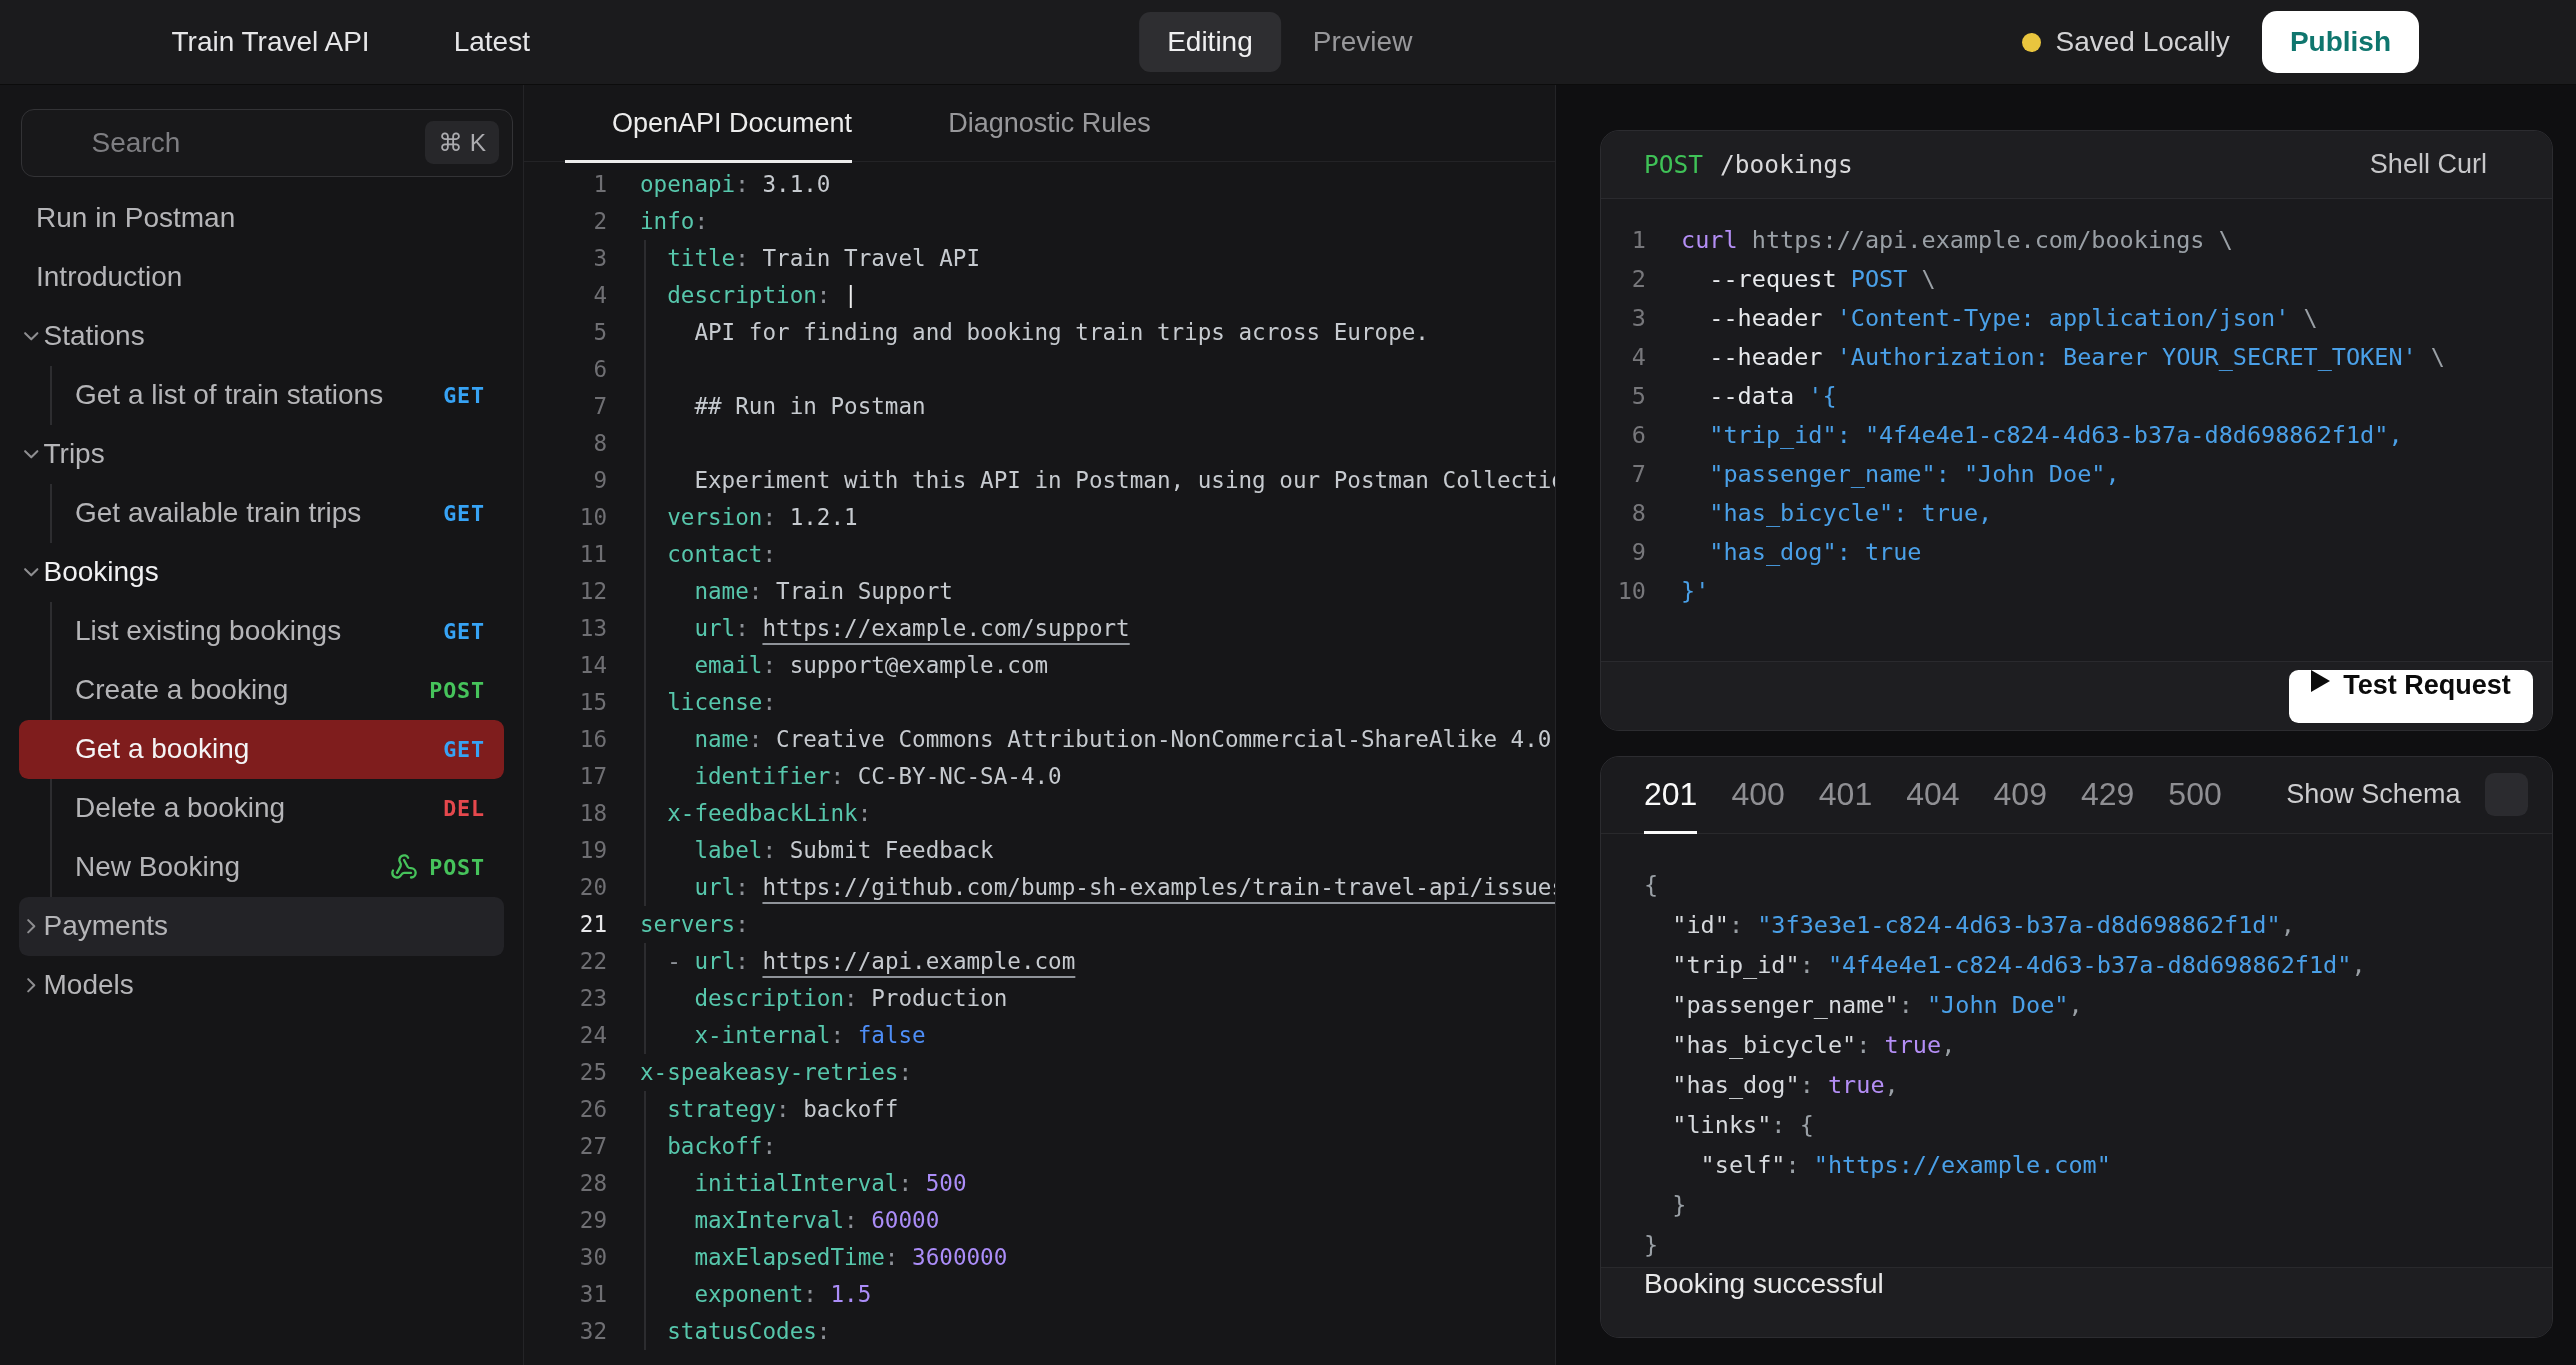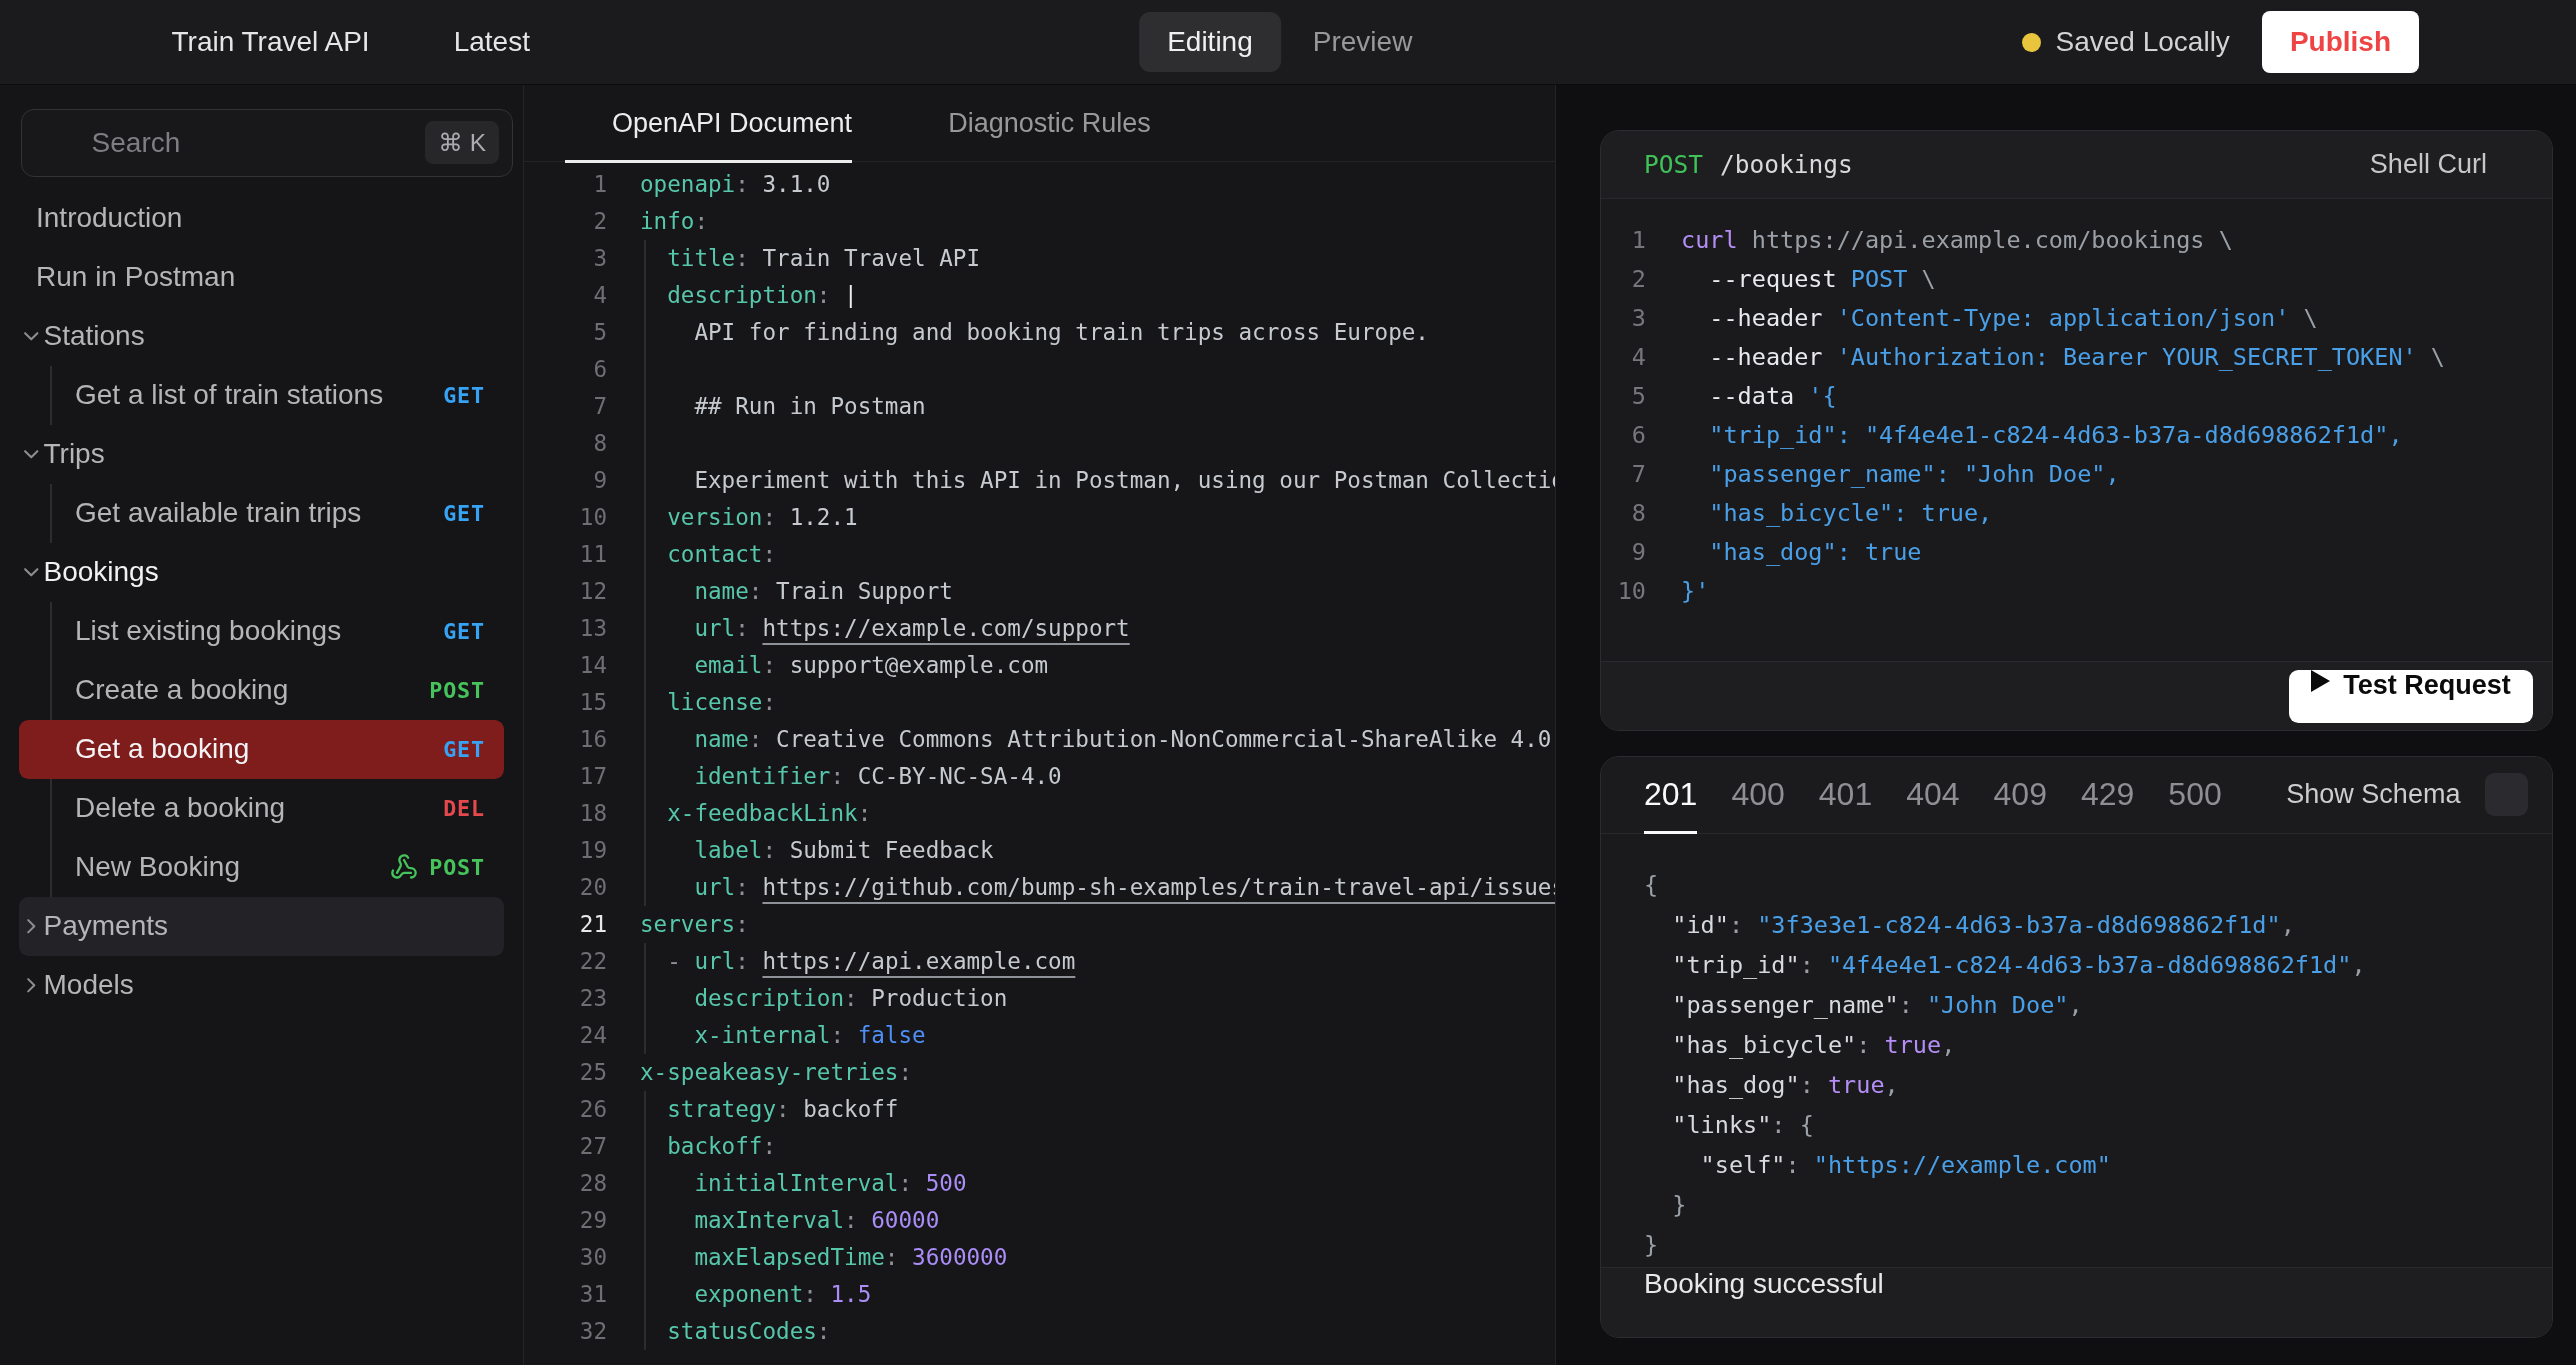--- a/index.html
+++ b/index.html
@@ -16,22 +16,22 @@
   .tb-caret{width:24.5px;height:24.5px;color:#8f8f92}
   .switcher{display:flex;align-items:center;gap:15px;margin-left:41px;cursor:pointer}
   .switcher .sw-label{color:#e6e6e8;font-size:28px}
   .updown{width:28px;height:28px;color:#98989b}
   .mode{position:absolute;left:50%;transform:translateX(-50%);display:flex;align-items:center;gap:7.5px}
   .pill{background:#2e2e31;color:#f0f0f1;border-radius:11.3px;padding:14px 28px;font-size:28px;cursor:pointer}
   .ghost{color:#98989b;font-size:28px;padding:14px 24.5px;cursor:pointer}
   .tb-right{margin-left:auto;display:flex;align-items:center;gap:32px}
   .saved{display:flex;align-items:center;gap:15px;color:#d3d3d5;font-size:28px}
   .dot{width:19px;height:19px;border-radius:50%;background:#e9c53e}
-  .publish{background:#ffffff;color:#ef4444;font-weight:700;font-size:28px;border:none;
-    border-radius:8px;padding:15px 28px;cursor:pointer;font-family:inherit}
+  .publish{background:#ffffff;color:#0f766e;font-weight:700;font-size:28px;border:none;
+    border-radius:15px;padding:15px 28px;cursor:pointer;font-family:inherit}
   .tb-icon{width:36px;height:36px;color:#e4e4e6;cursor:pointer}
   .tb-icon.dim{color:#8b8b8e}
 
   
   .main{display:flex;height:1280px}
 
   
   .sidebar{width:524px;flex:none;background:#151517;border-right:1.9px solid #242427;padding-top:23.5px}
   .search{margin-left:21px;width:492px;height:68px;border:1.9px solid #333336;border-radius:13px;
     background:#18181a;display:flex;align-items:center;padding:0 13px 0 22.6px;gap:17px}
@@ -154,24 +154,24 @@
 <div class="main">
 
   <aside class="sidebar">
     <div class="search">
       <span class="ico s-ic"></span>
       <input type="text" placeholder="Search" style="">
       <span class="kbd">⌘ K</span>
     </div>
     <nav class="nav" id="side-nav">
         <div class="s-row link">
+          <span class="s-label">Run in Postman</span>
+        </div>
+        <div class="s-row link">
           <span class="s-label">Introduction</span>
-        </div>
-        <div class="s-row link">
-          <span class="s-label">Run in Postman</span>
         </div>
         <div class="s-row group">
           <span class="ico chev">
             <svg viewBox="0 0 24 24" fill="none" stroke="currentColor" stroke-linecap="round" stroke-linejoin="round" stroke-width="2">
               <polyline points="6 9 12 15 18 9"></polyline>
             </svg>
           </span>
           <span class="s-label">Stations</span>
         </div>
         <div class="s-row op">

